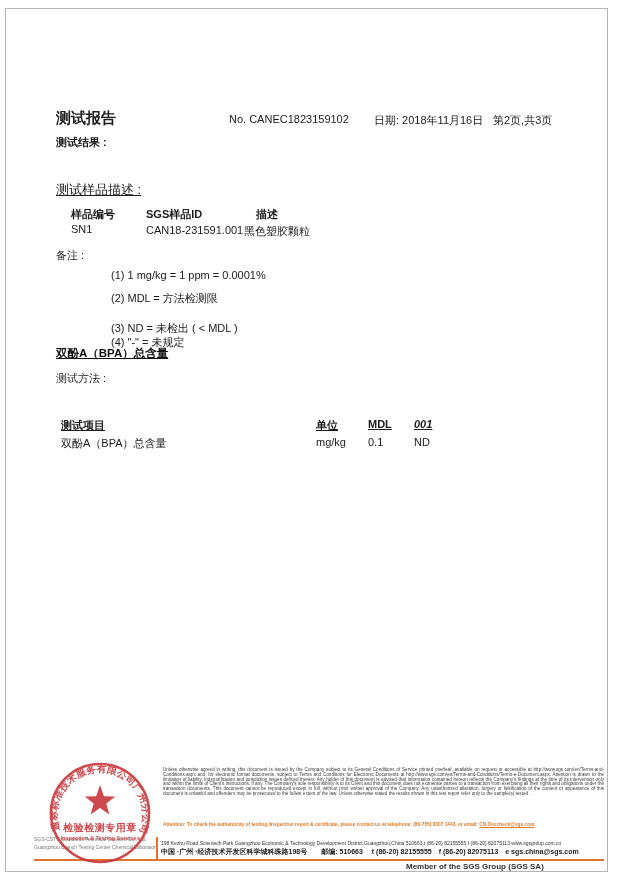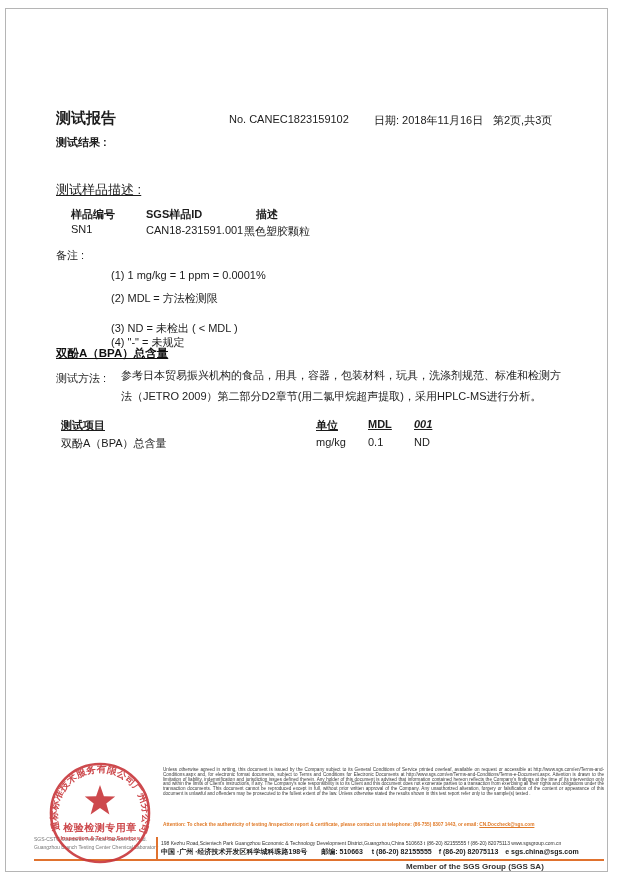--- a/index.html
+++ b/index.html
@@ -65,21 +65,20 @@
   </div>
 
   <div class="abs lbl" style="left:50px;top:239px;">备注 :</div>
   <div class="abs note" style="left:105px;top:260px;">(1) 1 mg/kg = 1 ppm = 0.0001%</div>
   <div class="abs note" style="left:105px;top:282px;">(2) MDL = 方法检测限</div>
   <div class="abs note" style="left:105px;top:312px;">(3) ND = 未检出 ( &lt; MDL )</div>
   <div class="abs note" style="left:105px;top:326px;">(4) "-" = 未规定</div>
 
   <div class="abs heading-u" style="left:50px;top:337px;">双酚A（BPA）总含量</div>
   <div class="abs lbl" style="left:50px;top:362px;">测试方法 :</div>
-  <div class="abs method" style="left:115px;top:356px;width:443px;">参考日本贸易振兴机构的食品，用具，容器，包装材料，玩具，洗涤剂规范、标准和检测方法（JETRO 2009）第二部分D2章节(用二氯甲烷超声提取)，采用HPLC-MS进行分析。</div>
 
   <div>
     <div class="abs th-u" style="left:55px;top:409px;">测试项目</div>
     <div class="abs th-u ctr" style="left:310px;top:409px;width:50px;">单位</div>
     <div class="abs th-u ctr" style="left:362px;top:409px;width:42px;">MDL</div>
     <div class="abs th-u it ctr" style="left:408px;top:409px;width:42px;font-style:italic;">001</div>
     <div class="abs cell" style="left:55px;top:427px;">双酚A（BPA）总含量</div>
     <div class="abs cell ctr" style="left:310px;top:427px;width:50px;">mg/kg</div>
     <div class="abs cell ctr" style="left:362px;top:427px;width:42px;">0.1</div>
     <div class="abs cell ctr" style="left:408px;top:427px;width:42px;">ND</div>

